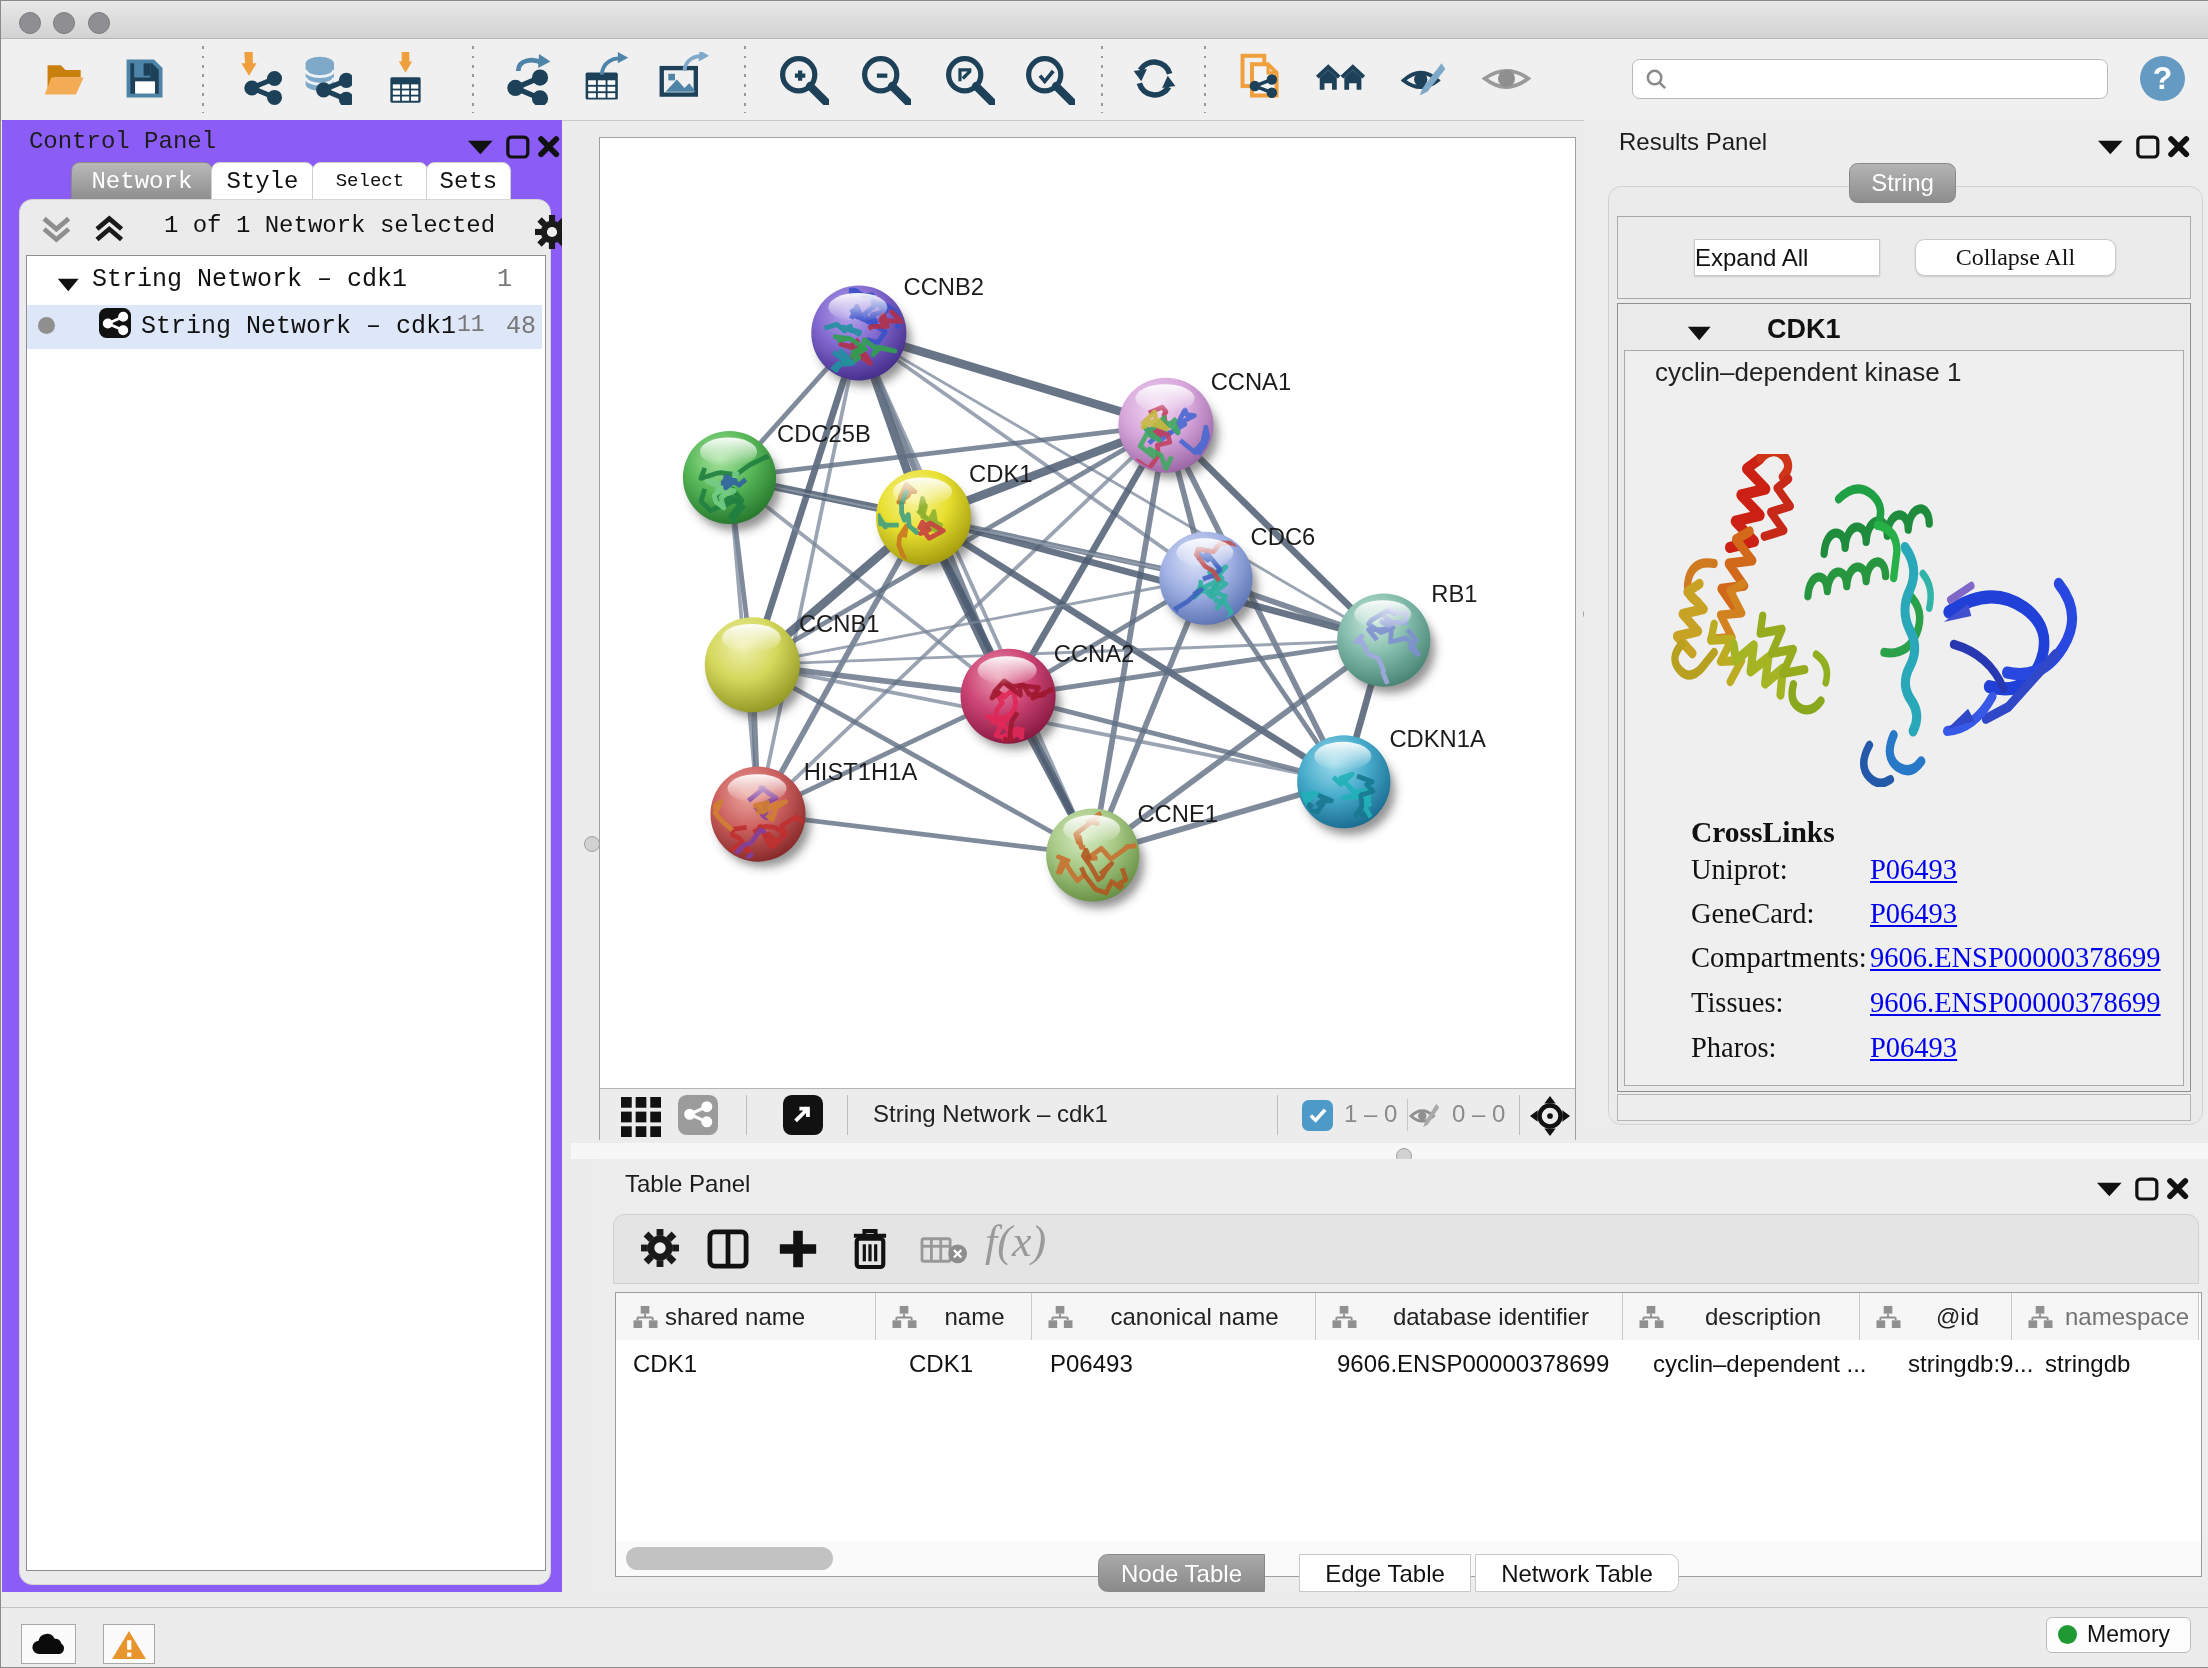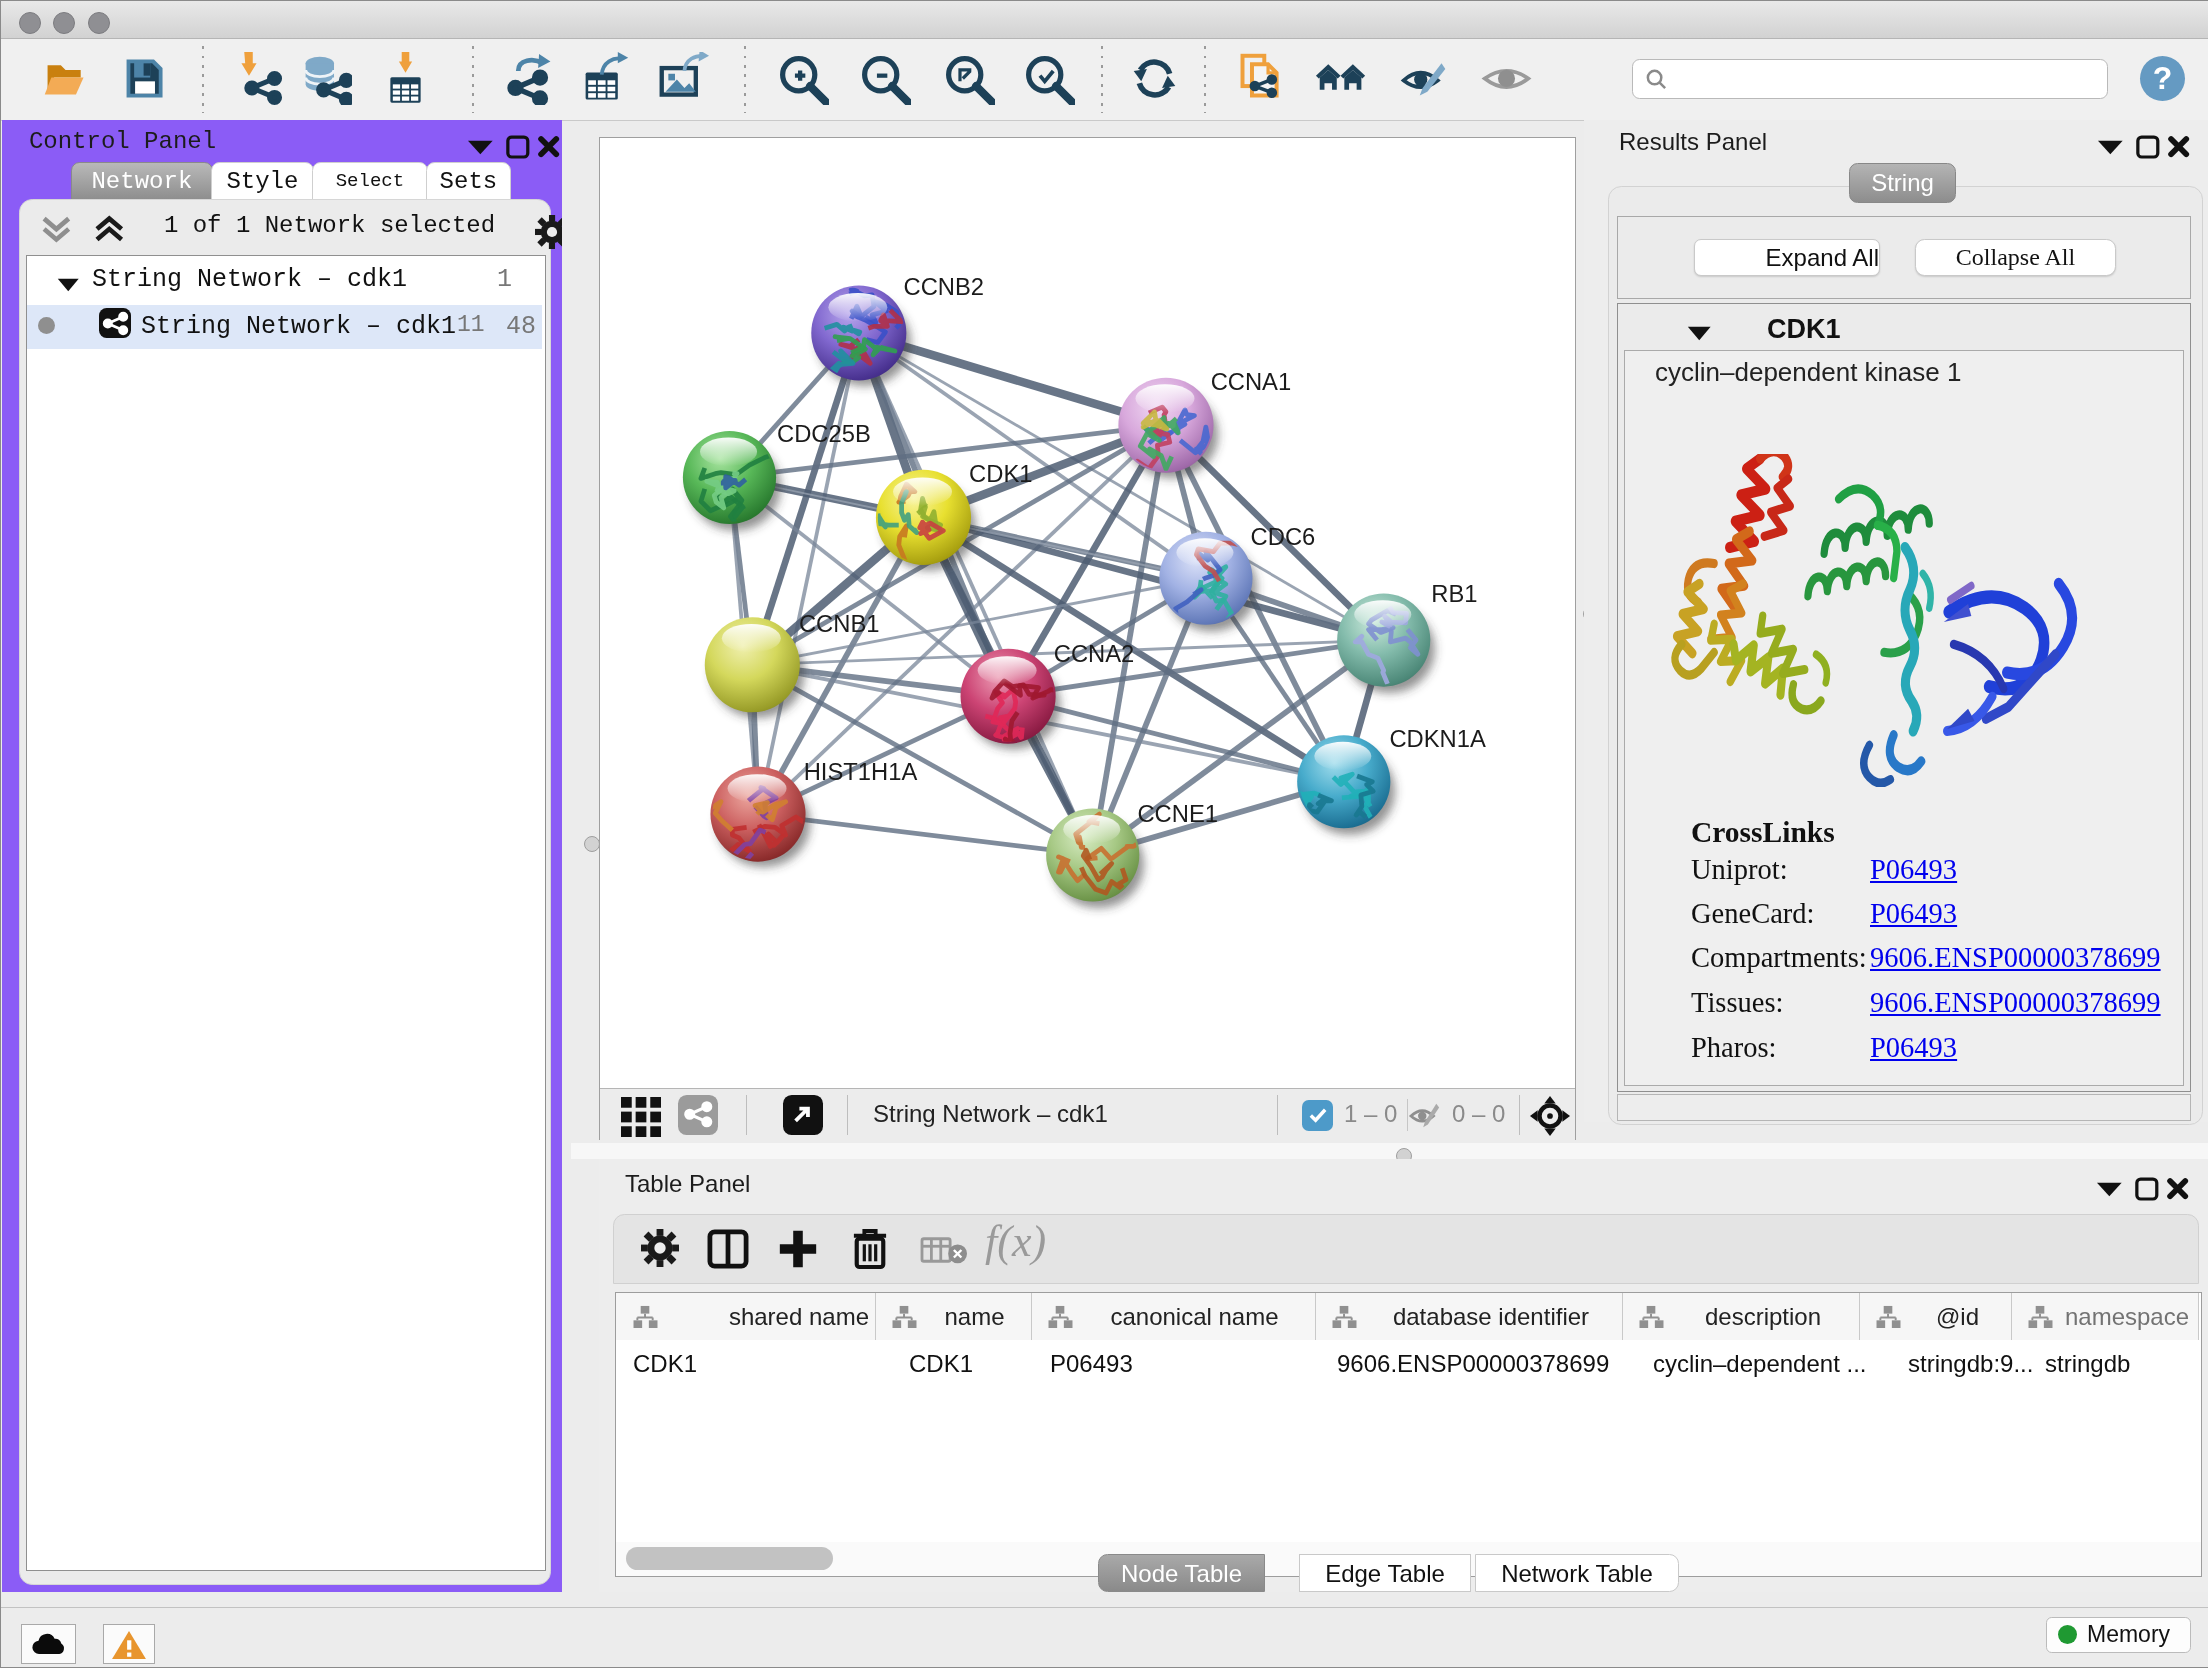--- a/index.html
+++ b/index.html
@@ -578,21 +578,21 @@
 <div style="position:absolute;left:1584px;top:120px;width:625px;height:1002px;background:#ededed;">
     <div style="position:absolute;left:35px;top:7.6px;font-size:24px;color:#1c1c1c;">Results Panel</div>
     <svg style="position:absolute;left:495px;top:15px" width="112" height="25" viewBox="0 0 118 26">
       <path d="M20 6 h26 l-13 14 z" fill="#111"></path>
       <rect x="62" y="2" width="21" height="21" rx="4" fill="none" stroke="#111" stroke-width="3.4"></rect>
       <path d="M97 4 l16 16 M113 4 l-16 16" stroke="#111" stroke-width="6" stroke-linecap="round"></path>
     </svg>
     <div style="position:absolute;left:24px;top:66px;width:593px;height:937px;background:#ebebeb;border:1px solid #d2d2d2;border-radius:13.3px;"></div>
     <div style="position:absolute;left:265px;top:43px;width:105px;height:38px;background:linear-gradient(#b4b4b4,#8d8d8d);border:1px solid #888;border-radius:8.6px;color:#fff;font-size:24px;text-align:center;line-height:38px;">String</div>
     <div style="position:absolute;left:33px;top:96px;width:572px;height:81px;border:1px solid #a8a8a8;">
-      <div style="position:absolute;left:76px;top:22px;width:184px;height:35px;background:#fff;border:1px solid #c9c9c9;border-radius:7px;box-shadow:0 1px 1.9px rgba(0,0,0,0.15);font-size:24px;text-align:right;line-height:35px;color:#111;">Expand All</div>
+      <div style="position:absolute;left:76px;top:22px;width:184px;height:35px;background:#fff;border:1px solid #c9c9c9;border-radius:1px;box-shadow:0 1px 1.9px rgba(0,0,0,0.15);font-size:24px;text-align:left;line-height:35px;color:#111;">Expand All</div>
       <div style="position:absolute;left:297px;top:22px;width:199px;height:35px;background:#fff;border:1px solid #c9c9c9;border-radius:9.5px;box-shadow:0 1px 1.9px rgba(0,0,0,0.15);font-size:24px;text-align:center;line-height:35px;color:#111;font-family:Liberation Serif, serif;">Collapse All</div>
     </div>
     <div style="position:absolute;left:33px;top:183px;width:572px;height:787px;border:1px solid #8f8f8f;background:#ebebeb;">
       <svg style="position:absolute;left:67px;top:19px" width="28.5" height="21" viewBox="0 0 30 22">
         <path d="M3 4 h24 l-12 14 z" fill="#111"></path>
       </svg>
       <div style="position:absolute;left:149px;top:9.5px;font-size:27px;font-weight:bold;color:#111;">CDK1</div>
       <div style="position:absolute;left:5.7px;top:46px;width:558px;height:734px;border:1px solid #aaa;background:#efefef;"></div>
       <div style="position:absolute;left:37px;top:53px;font-size:26px;color:#222;">cyclin–dependent kinase 1</div>
       <svg style="position:absolute;left:38px;top:150px" width="533" height="333" viewBox="0 0 560 350">
@@ -691,21 +691,21 @@
     <div style="position:absolute;left:386px;top:57px;font-size:44px;font-style:italic;font-family:'Liberation Serif',serif;color:#9a9a9a;">f(x)</div>
     <div style="position:absolute;left:16px;top:133px;width:1585px;height:249px;background:#fff;border:1px solid #9d9d9d;">
       <div style="position:absolute;left:0;top:0;width:1583px;height:47px;background:#f6f6f6;border-bottom:1px solid #bcbcbc;">
         <div style="position:absolute;left:0px;top:0;width:259px;height:47px;border-right:1px solid #c9c9c9;"></div>
         <svg style="position:absolute;left:17px;top:12.4px" width="25" height="23" viewBox="0 0 26 24">
           <rect x="8" y="1" width="9" height="8" fill="#909090"></rect>
           <path d="M12.5 9 v4 M4.5 13 h16 M4.5 13 v3 M20.5 13 v3" stroke="#909090" stroke-width="2" fill="none"></path>
           <rect x="0.5" y="16" width="9" height="8" fill="#909090"></rect>
           <rect x="16.5" y="16" width="9" height="8" fill="#909090"></rect>
         </svg>
-        <div style="position:absolute;left:49px;top:9.5px;width:204px;font-size:24px;color:#222;text-align:right;white-space:nowrap;overflow:hidden;">shared name</div>
+        <div style="position:absolute;left:49px;top:9.5px;width:204px;font-size:24px;color:#222;text-align:left;white-space:nowrap;overflow:hidden;">shared name</div>
         <div style="position:absolute;left:259px;top:0;width:156px;height:47px;border-right:1px solid #c9c9c9;"></div>
         <svg style="position:absolute;left:276px;top:12.4px" width="25" height="23" viewBox="0 0 26 24">
           <rect x="8" y="1" width="9" height="8" fill="#909090"></rect>
           <path d="M12.5 9 v4 M4.5 13 h16 M4.5 13 v3 M20.5 13 v3" stroke="#909090" stroke-width="2" fill="none"></path>
           <rect x="0.5" y="16" width="9" height="8" fill="#909090"></rect>
           <rect x="16.5" y="16" width="9" height="8" fill="#909090"></rect>
         </svg>
         <div style="position:absolute;left:308px;top:9.5px;width:101px;font-size:24px;color:#222;text-align:center;white-space:nowrap;overflow:hidden;">name</div>
         <div style="position:absolute;left:415px;top:0;width:284px;height:47px;border-right:1px solid #c9c9c9;"></div>
         <svg style="position:absolute;left:432px;top:12.4px" width="25" height="23" viewBox="0 0 26 24">

